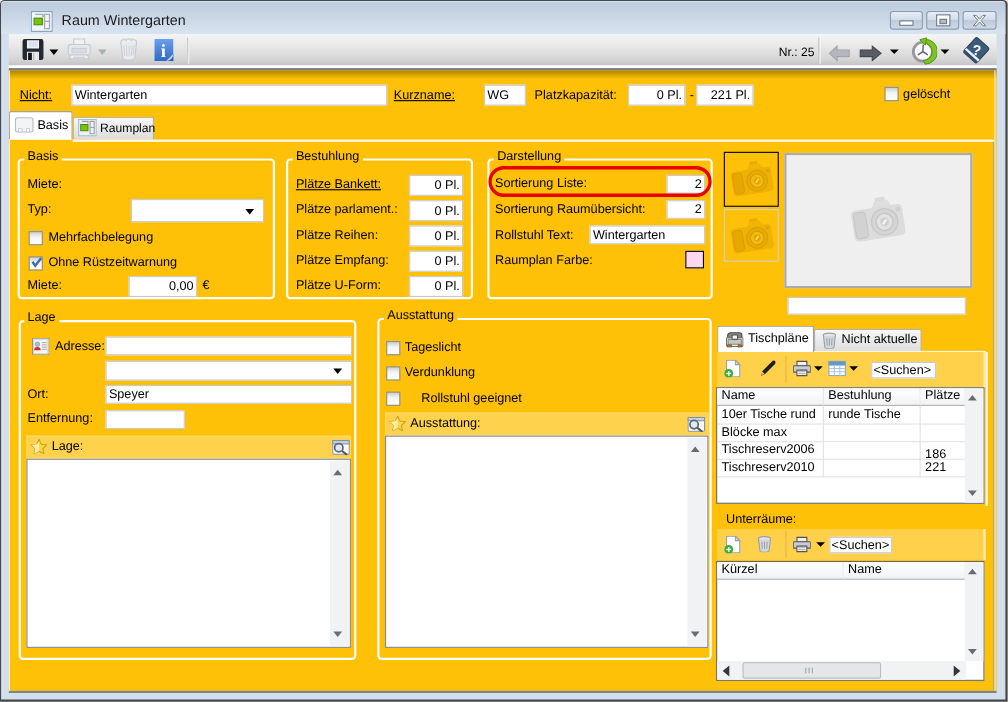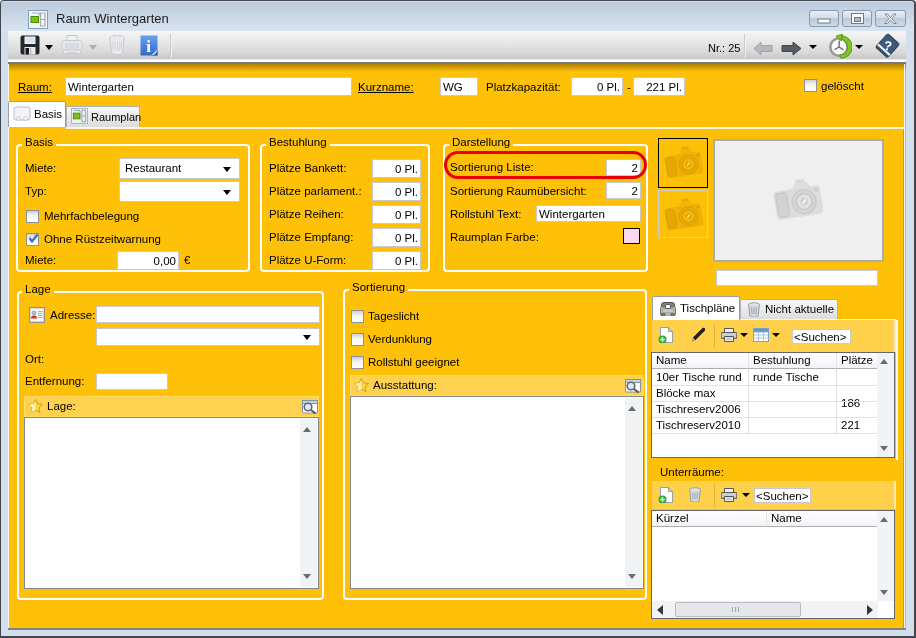--- a/index.html
+++ b/index.html
@@ -190,21 +190,21 @@
 <div class="dd" style="left:855px;top:45px;"></div>
 <svg class="abs" style="left:873px;top:33px;" width="28" height="28" viewBox="0 0 28 28">
   <g transform="rotate(42 14 14)">
     <rect x="5.5" y="3.5" width="16" height="18" rx="2" fill="#3c5a7a" stroke="#2b415a"></rect>
     <rect x="5.5" y="17" width="16" height="2.4" fill="#e8eef5"></rect>
     <rect x="5.5" y="19.4" width="16" height="2.8" rx="1.2" fill="#324e6b"></rect>
   </g>
   <text x="15" y="17" font-size="13" font-weight="bold" fill="#fff" text-anchor="middle" font-family="Liberation Sans" transform="rotate(10 14 12)">?</text>
 </svg>
 
-<div class="lbl" style="left:18px;top:81px;text-decoration:underline;">Raum:</div>
+<div class="lbl" style="left:18px;top:81px;text-decoration:underline;">Nicht:</div>
 <input style="left: 65px; top: 77px; width: 287px; height: 19px;" value="Wintergarten">
 <div class="lbl" style="left:358px;top:81px;text-decoration:underline;">Kurzname:</div>
 <input style="left: 440px; top: 77px; width: 38px; height: 19px;" value="WG">
 <div class="lbl" style="left:486px;top:81px;">Platzkapazität:</div>
 <input style="left: 571px; top: 77px; width: 52px; height: 19px; text-align: right;" value="0 Pl.">
 <div class="lbl" style="left:627px;top:81px;">-</div>
 <input style="left: 633px; top: 77px; width: 52px; height: 19px; text-align: right;" value="221 Pl.">
 <div class="cb" style="left:804px;top:79px;"></div>
 <div class="lbl" style="left:821px;top:80px;">gelöscht</div>
 
@@ -222,42 +222,38 @@
   <path d="M11.5 2.5 h4 v12 h-4 z M11.5 8.5 h4 M3.5 2.5 h6 v2" fill="none" stroke="#9aa0a6"></path>
 </svg>
 <div class="lbl" style="left:91px;top:111px;font-size:11px;">Raumplan</div>
 
 <div class="abs" style="left:8px;top:127px;width:896px;height:501px;border-left:1px solid #fdf6e3;border-right:1px solid #9b9b93;box-shadow:1px 0 0 #fdf6e3;"></div>
 <div class="abs" style="left:66px;top:127px;width:838px;height:1.5px;background:#fdf6e3;"></div>
 
 <div class="grp" style="left:16px;top:144px;width:234px;height:128px;"></div>
 <div class="lbl grp-lbl" style="left:22px;top:136px;">Basis</div>
 <div class="lbl" style="left:25px;top:162px;">Miete:</div>
-<div class="combo" style="left:119px;top:158px;width:121px;height:21px;">
-      <span class="lbl" style="left:5px;top:3px;">Restaurant</span>
-      <span class="arr"></span>
-    </div>
 <div class="lbl" style="left:25px;top:185px;">Typ:</div>
 <div class="combo" style="left:119px;top:181px;width:121px;height:21px;">
       <span class="arr"></span>
     </div>
 <div class="cb" style="left:26px;top:210px;"></div>
 <div class="lbl" style="left:44px;top:210px;">Mehrfachbelegung</div>
 <div class="cb" style="left:26px;top:233px;"></div>
 <svg class="abs" style="left:27px;top:232px;" width="13" height="13" viewBox="0 0 13 13">
       <path d="M2.5 6 L5 9.5 L10.5 2.5" fill="none" stroke="#3b6fb5" stroke-width="2.2"></path>
     </svg>
 <div class="lbl" style="left:44px;top:233px;">Ohne Rüstzeitwarnung</div>
 <div class="lbl" style="left:25px;top:254px;">Miete:</div>
 <input style="left: 117px; top: 251px; width: 62px; height: 19px; text-align: right;" value="0,00">
 <div class="lbl" style="left:184px;top:254px;">€</div>
 
 <div class="grp" style="left:260px;top:144px;width:170px;height:128px;"></div>
 <div class="lbl grp-lbl" style="left:266px;top:136px;">Bestuhlung</div>
-<div class="lbl" style="left:269px;top:162px;">Plätze Bankett:</div>
+<div class="lbl" style="left:269px;top:162px;text-decoration:underline;">Plätze Bankett:</div>
 <input style="left: 372px; top: 159px; width: 49px; height: 19px; text-align: right;" value="0 Pl.">
 <div class="lbl" style="left:269px;top:185px;">Plätze parlament.:</div>
 <input style="left: 372px; top: 182px; width: 49px; height: 19px; text-align: right;" value="0 Pl.">
 <div class="lbl" style="left:269px;top:208px;">Plätze Reihen:</div>
 <input style="left: 372px; top: 205px; width: 49px; height: 19px; text-align: right;" value="0 Pl.">
 <div class="lbl" style="left:269px;top:231px;">Plätze Empfang:</div>
 <input style="left: 372px; top: 228px; width: 49px; height: 19px; text-align: right;" value="0 Pl.">
 <div class="lbl" style="left:269px;top:254px;">Plätze U-Form:</div>
 <input style="left: 372px; top: 251px; width: 49px; height: 19px; text-align: right;" value="0 Pl.">
 
@@ -295,45 +291,46 @@
   <circle cx="5" cy="6" r="2" fill="#a8c4dc" stroke="#7b99b5" stroke-width="0.7"></circle>
   <path d="M2 11.5 a3 3 0 0 1 6 0 z" fill="#cf3126"></path>
   <path d="M9 4.5 h4.5 M9 6.5 h4.5 M9 8.5 h4.5 M9 10.5 h4.5" stroke="#a8a8a2" stroke-width="0.9"></path>
 </svg>
 <div class="lbl" style="left:50px;top:309px;">Adresse:</div>
 <input style="left: 96px; top: 306px; width: 224px; height: 17px;">
 <div class="combo" style="left:96px;top:328px;width:224px;height:18px;">
       <span class="arr"></span>
     </div>
 <div class="lbl" style="left:25px;top:353px;">Ort:</div>
+<input style="left: 96px; top: 350px; width: 224px; height: 17px;" value="Speyer">
 <div class="lbl" style="left:25px;top:375px;">Entfernung:</div>
 <input style="left: 96px; top: 373px; width: 72px; height: 17px;">
 <div class="band" style="left:24px;top:396px;width:295px;"></div>
 <svg class="abs" style="left:28px;top:399px;" width="15" height="14" viewBox="0 0 15 14">
       <use href="#star5"></use>
     </svg>
 <div class="lbl" style="left:47px;top:400px;">Lage:</div>
 <svg class="abs" style="left:302px;top:400px;" width="16" height="14" viewBox="0 0 16 14">
       <use href="#magw"></use>
     </svg>
 <div class="list" style="left:24px;top:417px;width:295px;height:172px;">
   <div class="sbv">
         <div class="tri-up" style="left:3px;top:8px;"></div>
         <div class="tri-dn" style="left:3px;bottom:8px;"></div>
       </div>
 </div>
 
 <div class="grp" style="left:343px;top:289px;width:304px;height:311px;"></div>
-<div class="lbl grp-lbl" style="left:349px;top:281px;">Sortierung</div>
+<div class="lbl grp-lbl" style="left:349px;top:281px;">Ausstattung</div>
 <div class="cb" style="left:351px;top:310px;"></div>
 <div class="lbl" style="left:368px;top:310px;">Tageslicht</div>
 <div class="cb" style="left:351px;top:333px;"></div>
 <div class="lbl" style="left:368px;top:333px;">Verdunklung</div>
 <div class="cb" style="left:351px;top:356px;"></div>
-<div class="lbl" style="left:368px;top:356px;">Rollstuhl geeignet</div>
+<div class="lbl" style="left:383px;top:356px;">Rollstuhl geeignet</div>
 <div class="band" style="left:350px;top:375px;width:294px;"></div>
 <svg class="abs" style="left:354px;top:378px;" width="15" height="14" viewBox="0 0 15 14">
       <use href="#star5"></use>
     </svg>
 <div class="lbl" style="left:373px;top:379px;">Ausstattung:</div>
 <svg class="abs" style="left:625px;top:379px;" width="16" height="14" viewBox="0 0 16 14">
       <use href="#magw"></use>
     </svg>
 <div class="list" style="left:350px;top:396px;width:294px;height:193px;">
   <div class="sbv">
@@ -374,21 +371,21 @@
 <div class="abs" style="left:896px;top:320px;width:2px;height:140px;background:#fdf6e3;"></div>
 
 <div class="abs" style="left:651px;top:352px;width:244px;height:106px;background:#fff;border:1px solid #63676d;">
   <div class="hdrcell" style="left:0;width:97px;">Name</div>
   <div class="hdrcell" style="left:97px;width:88px;">Bestuhlung</div>
   <div class="hdrcell" style="left:185px;width:41px;">Plätze</div>
   <div class="lbl" style="left:4px;top:18px;">10er Tische rund</div>
   <div class="lbl" style="left:101px;top:18px;">runde Tische</div>
   <div class="lbl" style="left:4px;top:34px;">Blöcke max</div>
   <div class="lbl" style="left:4px;top:50px;">Tischreserv2006</div>
-  <div class="lbl" style="left:189px;top:44px;text-align:right;">186</div>
+  <div class="lbl" style="left:189px;top:54px;text-align:right;">186</div>
   <div class="lbl" style="left:4px;top:66px;">Tischreserv2010</div>
   <div class="lbl" style="left:189px;top:66px;">221</div>
   <div class="abs" style="left:0;top:32px;width:226px;height:1px;background:#e2e2e2;"></div>
   <div class="abs" style="left:0;top:48px;width:226px;height:1px;background:#e2e2e2;"></div>
   <div class="abs" style="left:0;top:64px;width:226px;height:1px;background:#e2e2e2;"></div>
   <div class="abs" style="left:0;top:80px;width:226px;height:1px;background:#e2e2e2;"></div>
   <div class="abs" style="left:96px;top:16px;width:1px;height:65px;background:#e2e2e2;"></div>
   <div class="abs" style="left:184px;top:16px;width:1px;height:65px;background:#e2e2e2;"></div>
   <div class="sbv" style="top:0;bottom:0;right:0;">
         <div class="tri-up" style="left:3px;top:6px;"></div>

